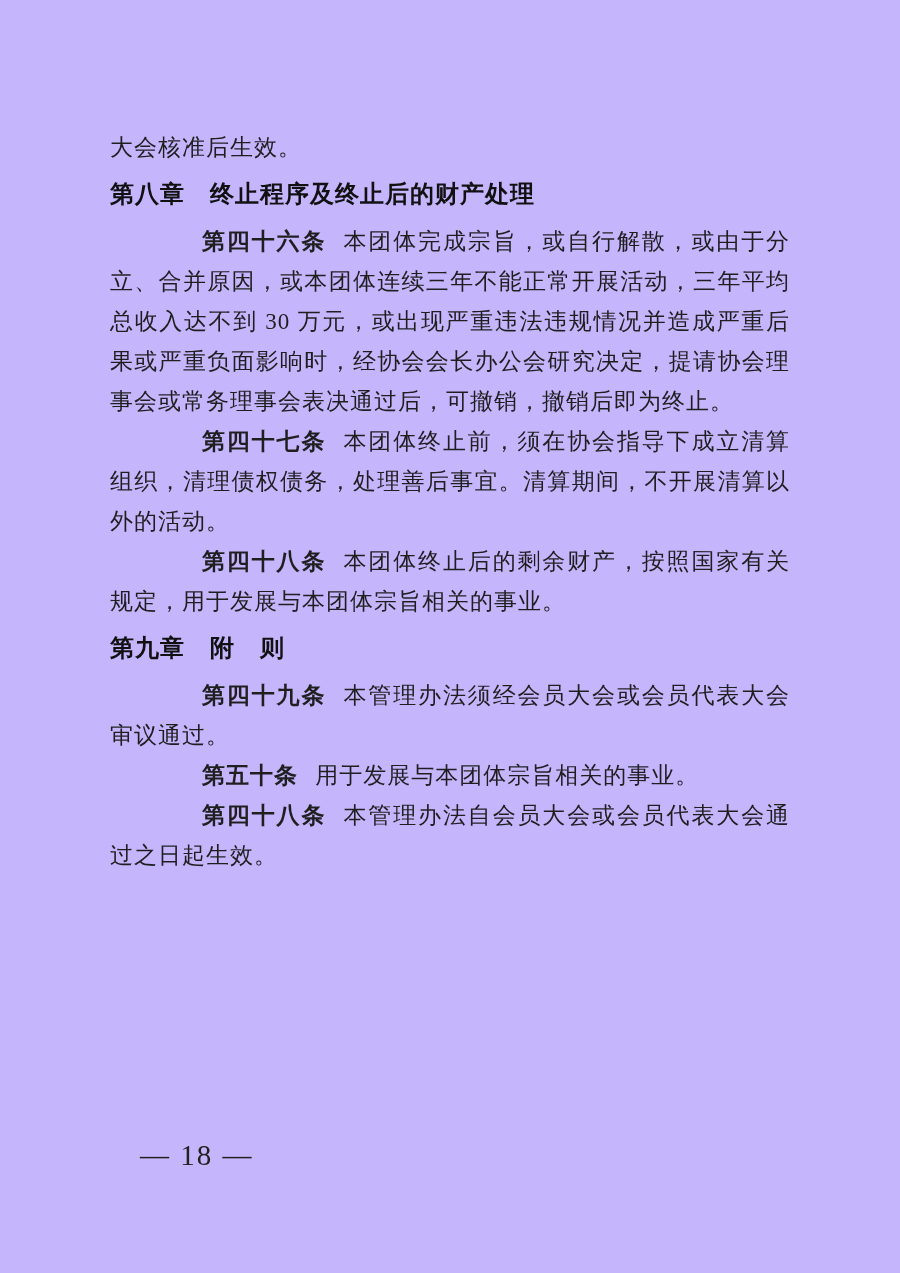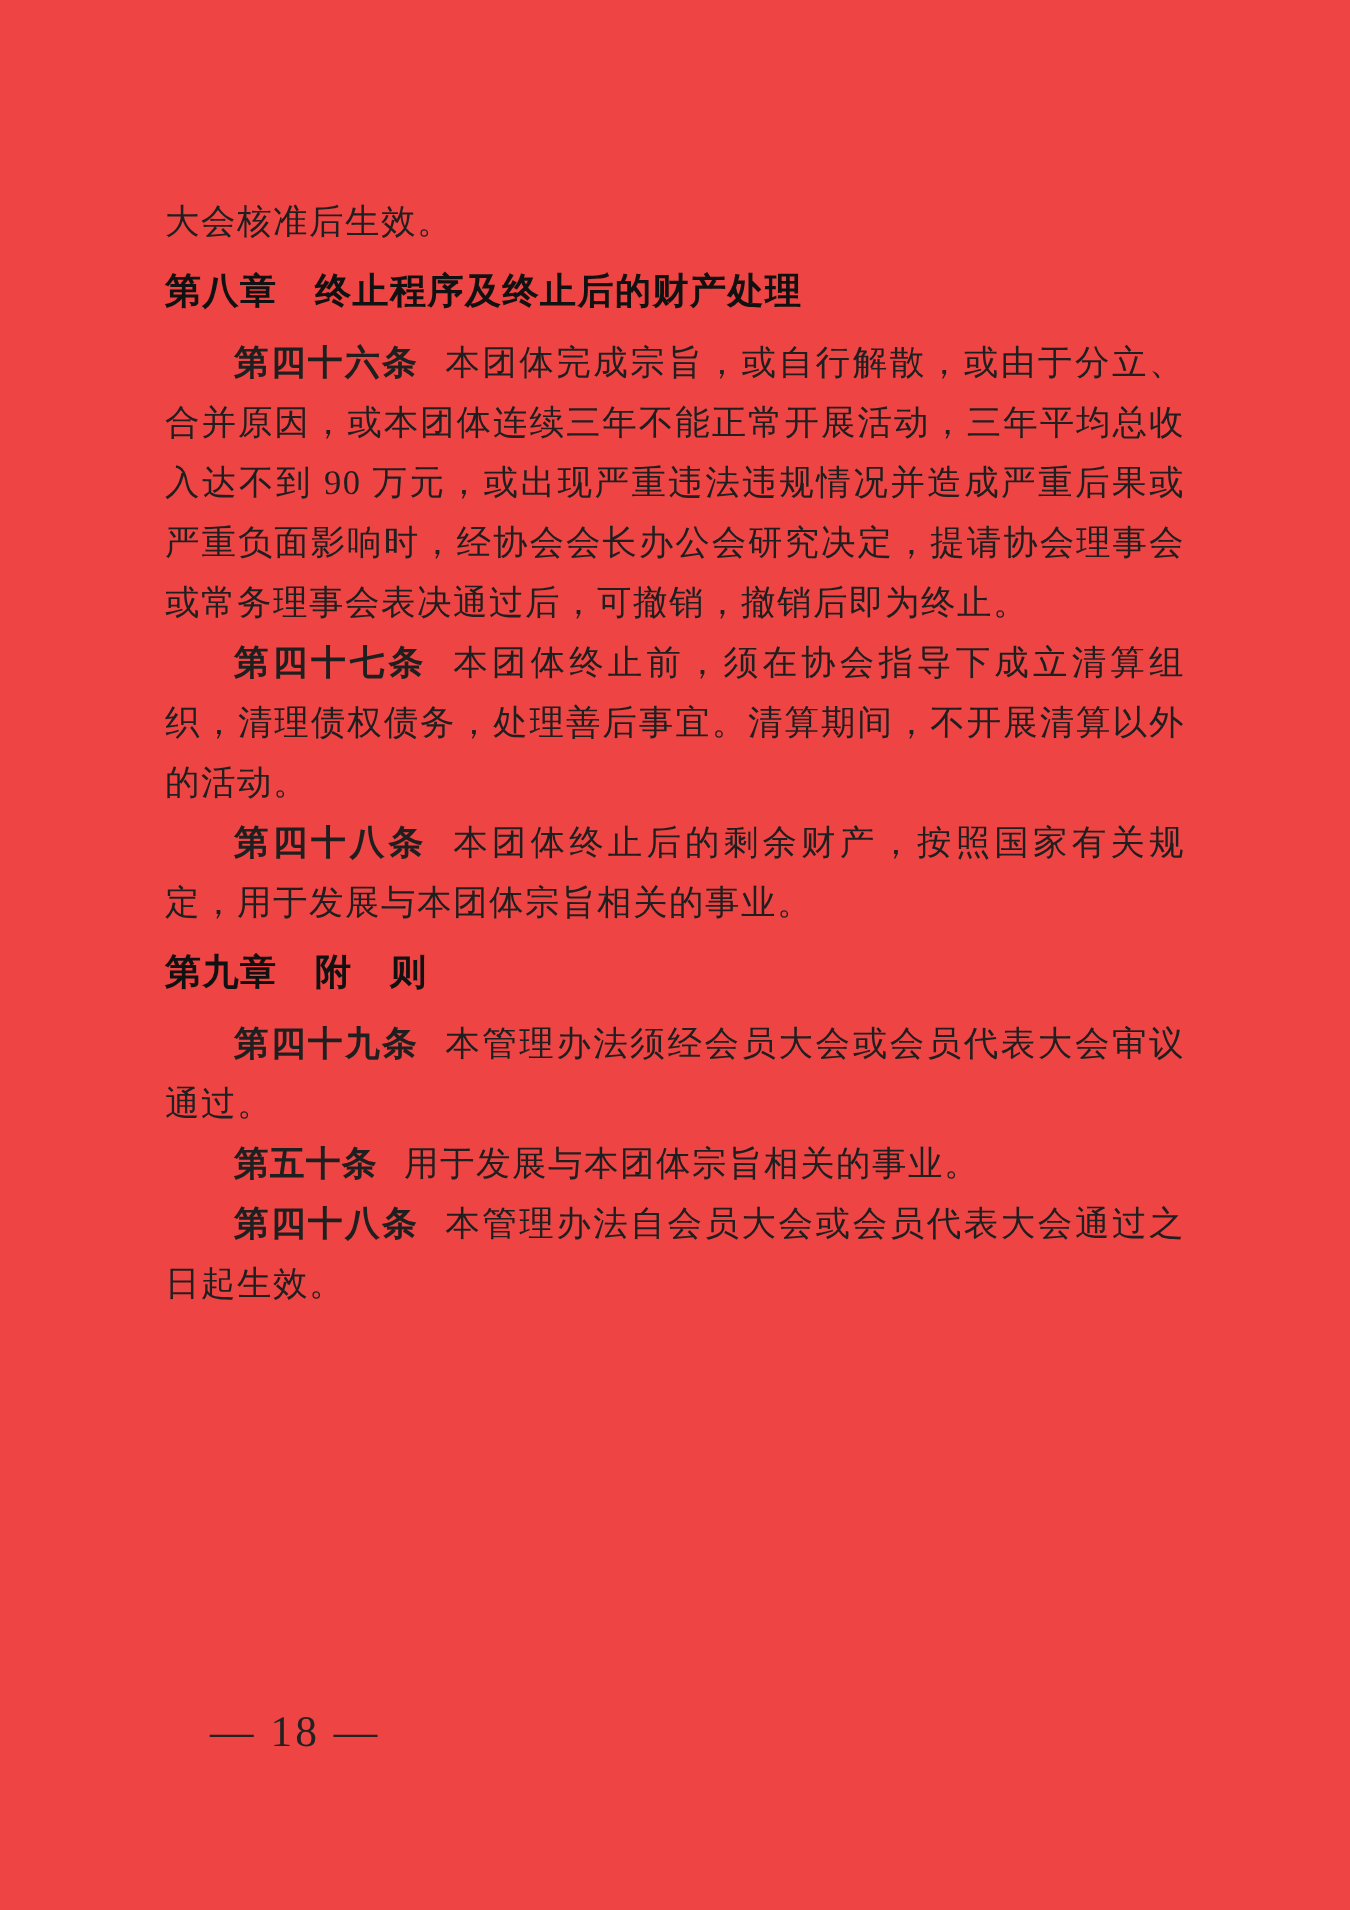--- a/index.html
+++ b/index.html
@@ -1,20 +1,20 @@
 <!DOCTYPE html>
 <html><head>
 <meta charset="utf-8">
 <style>
   html, body { margin: 0; padding: 0; background: #ffffff; }
   .page {
     position: relative;
     width: 900px;
     height: 1273px;
-    background: #ef4444;
+    background: #c4b5fd;
     overflow: hidden;
     font-family: "Liberation Serif", "DejaVu Serif", serif;
     color: #1f1f1f;
   }
   .content {
     position: absolute;
     left: 110px;
     top: 128px;
     width: 680px;
   }
@@ -32,20 +32,21 @@
     font-weight: bold;
     font-size: 24px;
     line-height: 40px;
     text-align: left;
     letter-spacing: 1px;
     color: #111111;
   }
   .article-num {
     font-weight: bold;
     margin-right: 0.75em;
+    margin-left: 46px;
   }
   .footer {
     position: absolute;
     left: 140px;
     top: 1140px;
     font-size: 29px;
     line-height: 30px;
     letter-spacing: 2px;
     color: #222222;
   }
@@ -53,21 +54,21 @@
 </head>
 <body>
 
 <div class="page">
   <div class="content">
 
     <p class="para">大会核准后生效。</p>
 
     <h2 class="chapter-heading">第八章　终止程序及终止后的财产处理</h2>
 
-    <p class="para indent"><span class="article-num">第四十六条</span><span>本团体完成宗旨，或自行解散，或由于分立、合并原因，或本团体连续三年不能正常开展活动，三年平均总收入达不到 90 万元，或出现严重违法违规情况并造成严重后果或严重负面影响时，经协会会长办公会研究决定，提请协会理事会或常务理事会表决通过后，可撤销，撤销后即为终止。</span></p>
+    <p class="para indent"><span class="article-num">第四十六条</span><span>本团体完成宗旨，或自行解散，或由于分立、合并原因，或本团体连续三年不能正常开展活动，三年平均总收入达不到 30 万元，或出现严重违法违规情况并造成严重后果或严重负面影响时，经协会会长办公会研究决定，提请协会理事会或常务理事会表决通过后，可撤销，撤销后即为终止。</span></p>
 
     <p class="para indent"><span class="article-num">第四十七条</span><span>本团体终止前，须在协会指导下成立清算组织，清理债权债务，处理善后事宜。清算期间，不开展清算以外的活动。</span></p>
 
     <p class="para indent"><span class="article-num">第四十八条</span><span>本团体终止后的剩余财产，按照国家有关规定，用于发展与本团体宗旨相关的事业。</span></p>
 
     <h2 class="chapter-heading">第九章　附　则</h2>
 
     <p class="para indent"><span class="article-num">第四十九条</span><span>本管理办法须经会员大会或会员代表大会审议通过。</span></p>
 
     <p class="para indent"><span class="article-num">第五十条</span><span>用于发展与本团体宗旨相关的事业。</span></p>

